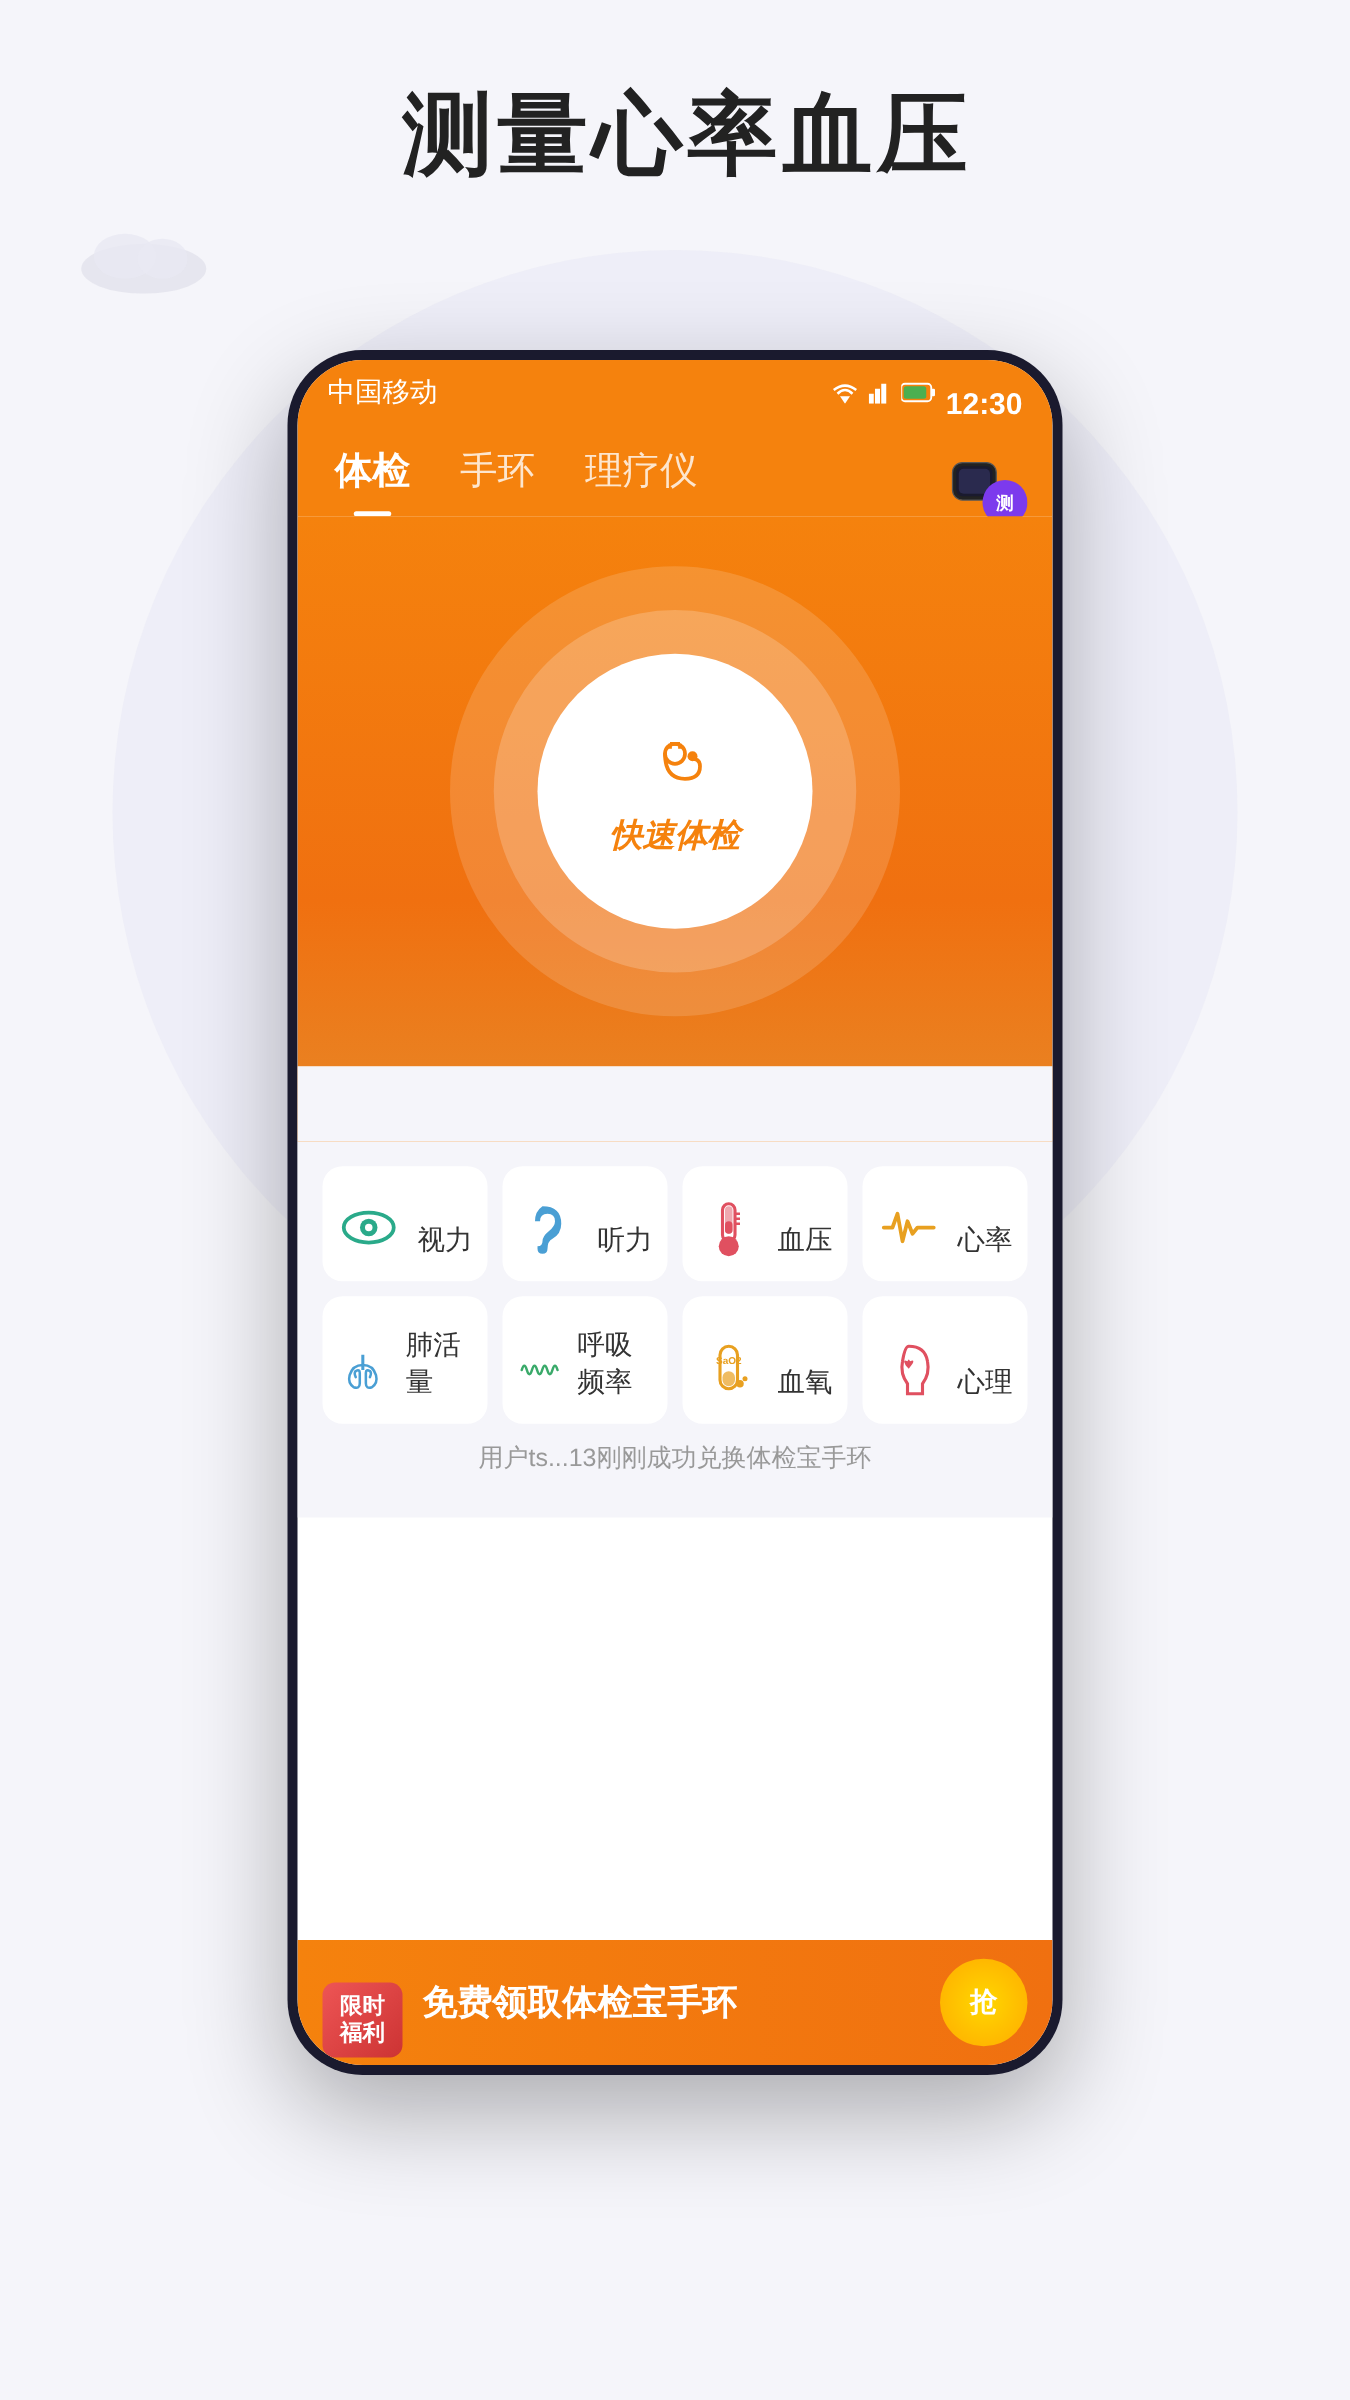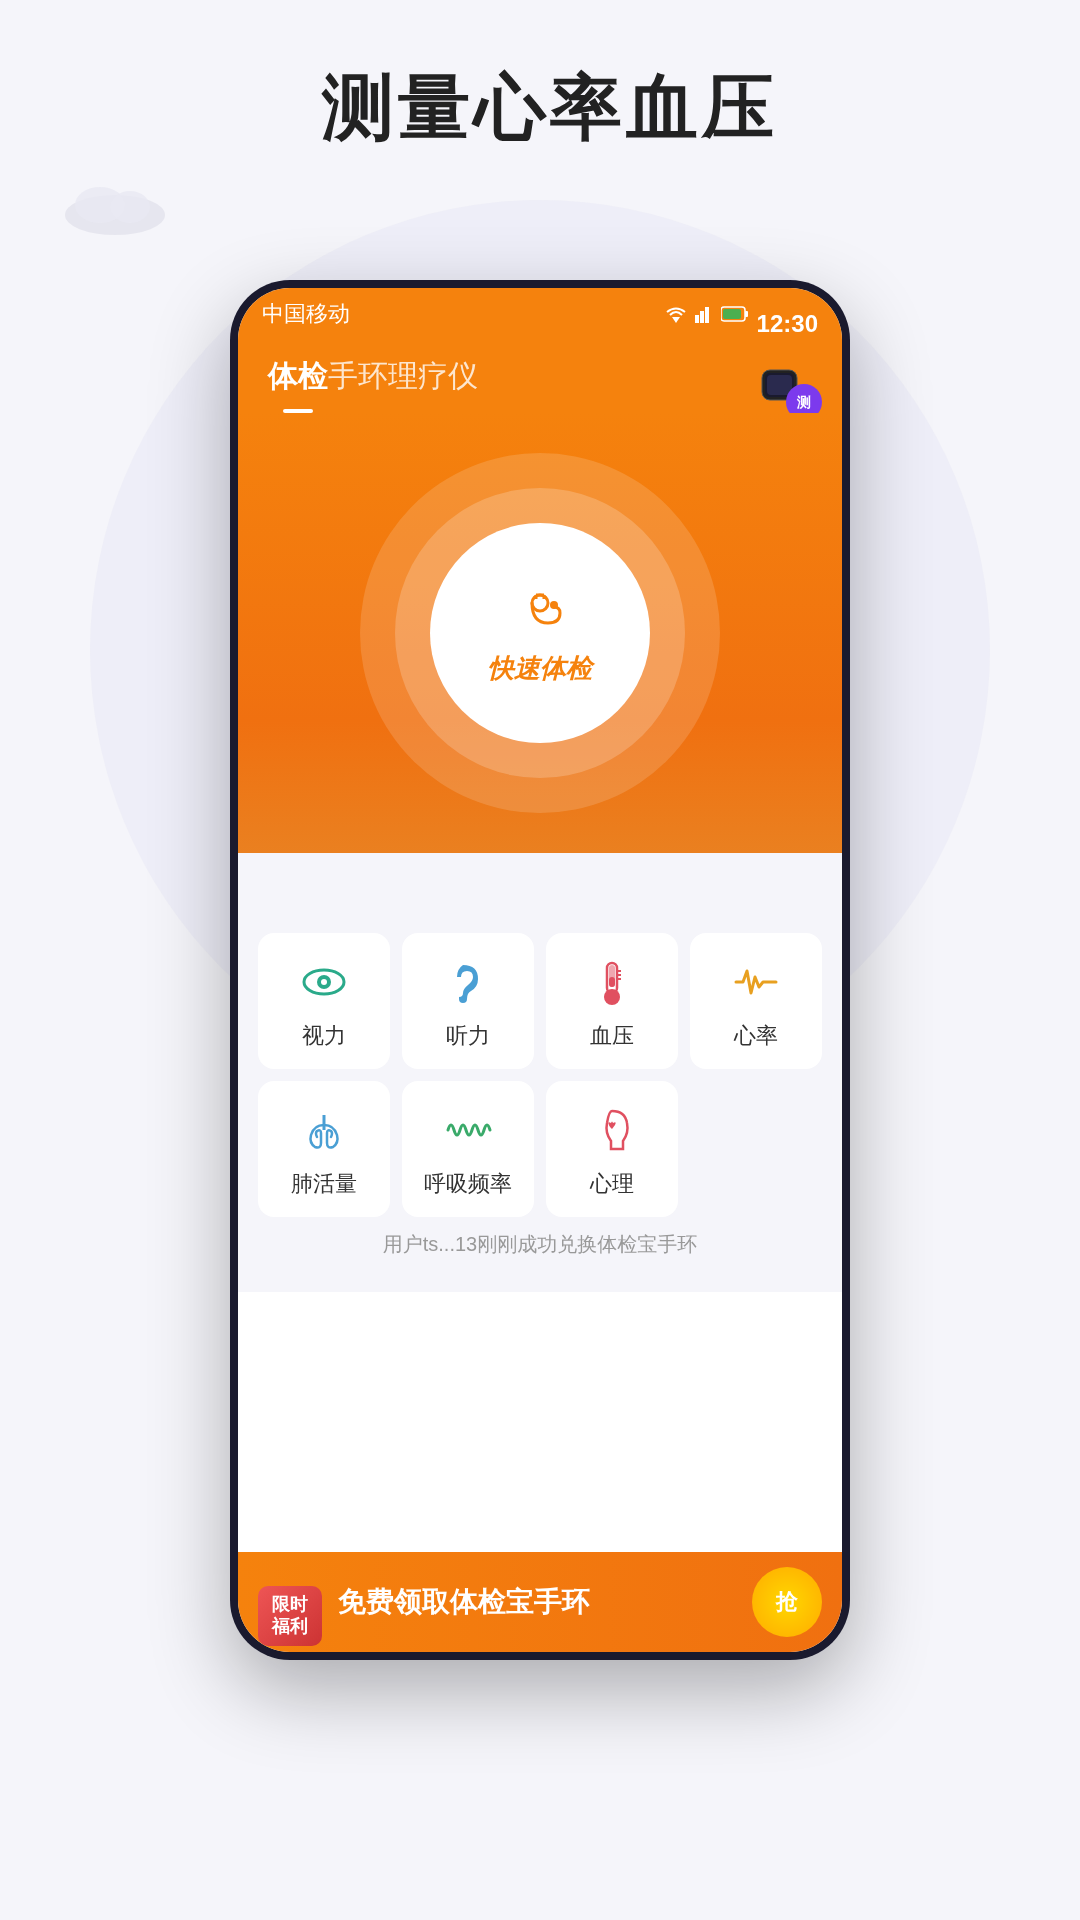--- a/index.html
+++ b/index.html
@@ -108,20 +108,21 @@
     }
 
     
     .app-header {
       background: #f5820d;
       padding: 16px 30px 0;
       position: relative;
     }
     .tab-bar {
       display: flex;
+      gap: 40px;
       align-items: center;
     }
     .tab-item {
       color: rgba(255,255,255,0.8);
       font-size: 30px;
       padding-bottom: 16px;
       cursor: pointer;
       position: relative;
     }
     .tab-item.active {
@@ -224,22 +225,22 @@
     .health-grid {
       display: grid;
       grid-template-columns: repeat(4, 1fr);
       gap: 12px;
     }
     .health-item {
       background: #fff;
       border-radius: 16px;
       padding: 24px 12px 18px;
       display: flex;
-      flex-direction: column;
-      align-items: center;
+      flex-direction: row;
+      align-items: flex-end;
       gap: 14px;
       cursor: pointer;
     }
     .health-label {
       font-size: 22px;
       color: #333;
       font-weight: 500;
     }
 
     
@@ -438,20 +439,33 @@
           <span class="health-label">肺活量</span>
         </div>
 
         <div class="health-item">
           <svg width="50" height="50" viewBox="0 0 50 50">
             <path d="M5,25 Q8,15 11,25 Q14,35 17,25 Q20,15 23,25 Q26,35 29,25 Q32,15 35,25 Q38,35 41,25 Q44,15 47,25" fill="none" stroke="#3aaa6a" stroke-width="3" stroke-linecap="round"></path>
           </svg>
           <span class="health-label">呼吸频率</span>
         </div>
 
+        <div class="health-item">
+          <svg width="50" height="50" viewBox="0 0 50 50">
+
+            <rect x="18" y="6" width="14" height="34" rx="7" fill="none" stroke="#e8a020" stroke-width="2.5"></rect>
+            <rect x="20" y="26" width="10" height="12" rx="5" fill="#e8a020" opacity="0.7"></rect>
+
+            <text x="25" y="20" text-anchor="middle" font-size="8" fill="#e8a020" font-weight="bold">SaO2</text>
+
+            <circle cx="34" cy="36" r="3" fill="#e8a020"></circle>
+            <circle cx="38" cy="32" r="2" fill="#e8a020"></circle>
+          </svg>
+          <span class="health-label">血氧</span>
+        </div>
 
         <div class="health-item">
           <svg width="50" height="50" viewBox="0 0 50 50">
 
             <path d="M25 6 Q38 6 40 18 Q42 28 36 36 L36 44 L24 44 L24 36 Q18 28 20 18 Q22 6 25 6Z" fill="none" stroke="#e05060" stroke-width="2.5"></path>
             <circle cx="25" cy="44" r="0"></circle>
 
             <path d="M22 20 Q20 16 24 18 Q25 15 26 18 Q30 16 28 20 Q25 24 25 24 Q22 21 22 20Z" fill="#e05060"></path>
           </svg>
           <span class="health-label">心理</span>

